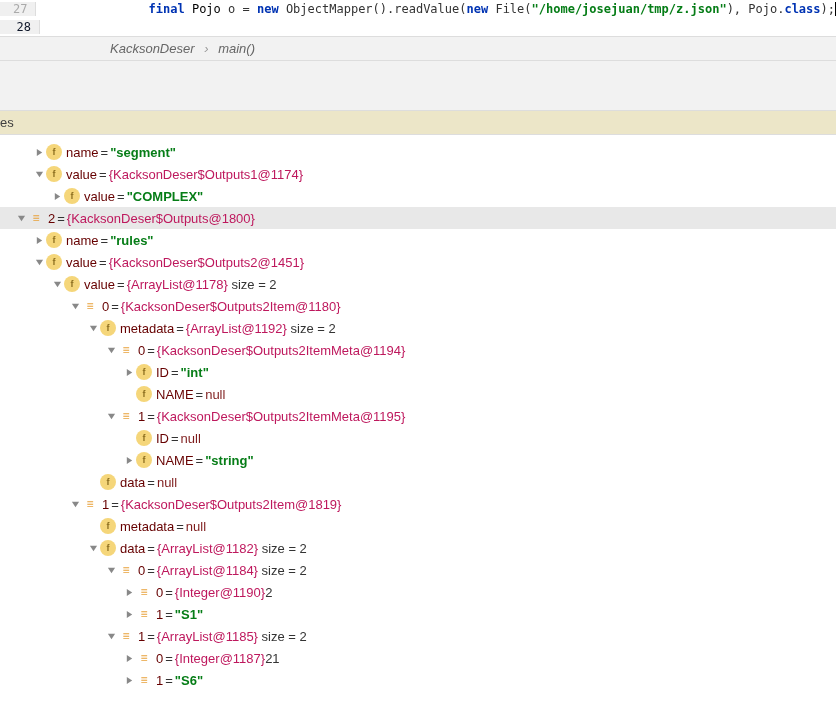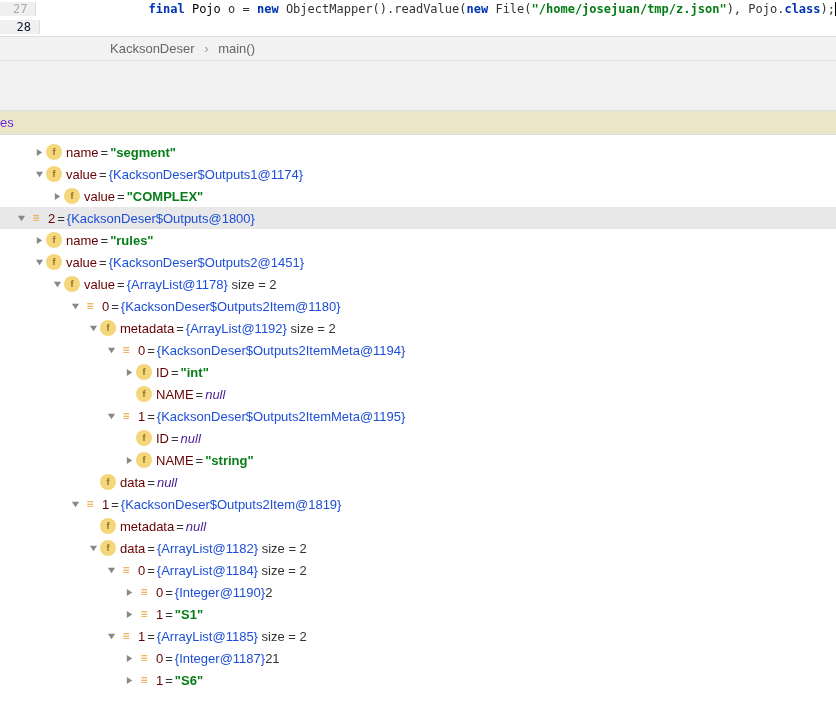--- a/index.html
+++ b/index.html
@@ -6,38 +6,38 @@
 body { font-family: "Segoe UI", Arial, sans-serif; font-size: 13px; background: #fff; color: #333; }
 .editor-area { background: #fff; }
 .line-row { display: flex; align-items: center; height: 18px; }
 .gutter { width: 40px; text-align: right; padding-right: 8px; color: #aaa; font-size: 12px; background: #f0f0f0; border-right: 1px solid #ddd; font-family: monospace; }
 .gutter-extra { width: 70px; background: #f7f5e8; border-right: 1px solid #ddd; }
 .code-content { flex: 1; font-family: "Consolas", "Menlo", monospace; font-size: 12px; padding-left: 50px; white-space: pre; }
 .kw { color: #0033b3; font-weight: bold; }
 .type { color: #000; }
 .str { color: #067d17; font-weight: bold; }
 .cursor-bar { display: inline-block; width: 1px; height: 14px; background: #000; vertical-align: middle; }
-.breadcrumb { background: #f2f2f2; padding: 4px 16px 4px 110px; color: #666; font-size: 13px; border-top: 1px solid #ddd; border-bottom: 1px solid #ddd; }
+.breadcrumb { background: #f2f2f2; padding: 4px 16px 4px 110px; color: #666; font-size: 13px; border-top: 1px solid #ddd; border-bottom: 1px solid #ddd; font-style: italic; }
 .breadcrumb .sep { margin: 0 6px; color: #999; }
 .spacer { height: 50px; background: #f2f2f2; border-bottom: 1px solid #ddd; }
-.tab-bar { background: #ece6c8; padding: 4px 0 4px 0; border-bottom: 1px solid #ddd; font-size: 13px; color: #6d28d9; }
+.tab-bar { background: #ece6c8; padding: 4px 0 4px 0; border-bottom: 1px solid #ddd; font-size: 13px; color: #404040; }
 .tree-area { background: #fff; padding-top: 6px; }
 .tree-row { display: flex; align-items: center; height: 22px; font-size: 13px; padding-left: 8px; }
 .tree-row.selected { background: #e8e8e8; }
 .indent { display: inline-block; }
 .arrow { width: 14px; display: inline-flex; justify-content: center; align-items: center; cursor: pointer; }
 .arrow svg { width: 9px; height: 9px; }
 .arrow-spacer { width: 14px; display: inline-block; }
 .icon-f { width: 16px; height: 16px; border-radius: 50%; background: #f5d67a; display: inline-flex; align-items: center; justify-content: center; font-size: 9px; color: #8a6d1e; margin-right: 4px; font-weight: bold; }
 .icon-idx { width: 16px; height: 16px; display: inline-flex; align-items: center; justify-content: center; margin-right: 4px; color: #e8a33d; font-size: 12px; font-weight: bold; }
 .var-name { color: #660000; }
 .eq { color: #333; margin: 0 2px; }
-.obj-ref { color: #1d4ed8; }
+.obj-ref { color: #be185d; }
 .val-str { color: #067d17; font-weight: bold; }
-.val-null { color: #4c1d95; font-style: italic; }
+.val-null { color: #7f1d1d; }
 .size-txt { color: #333; }
 .num-val { color: #333; }
 </style>
 </head>
 <body>
 
 <div class="editor-area">
   <div class="line-row">
     <div class="gutter">27</div>
     <div class="gutter-extra"></div>

